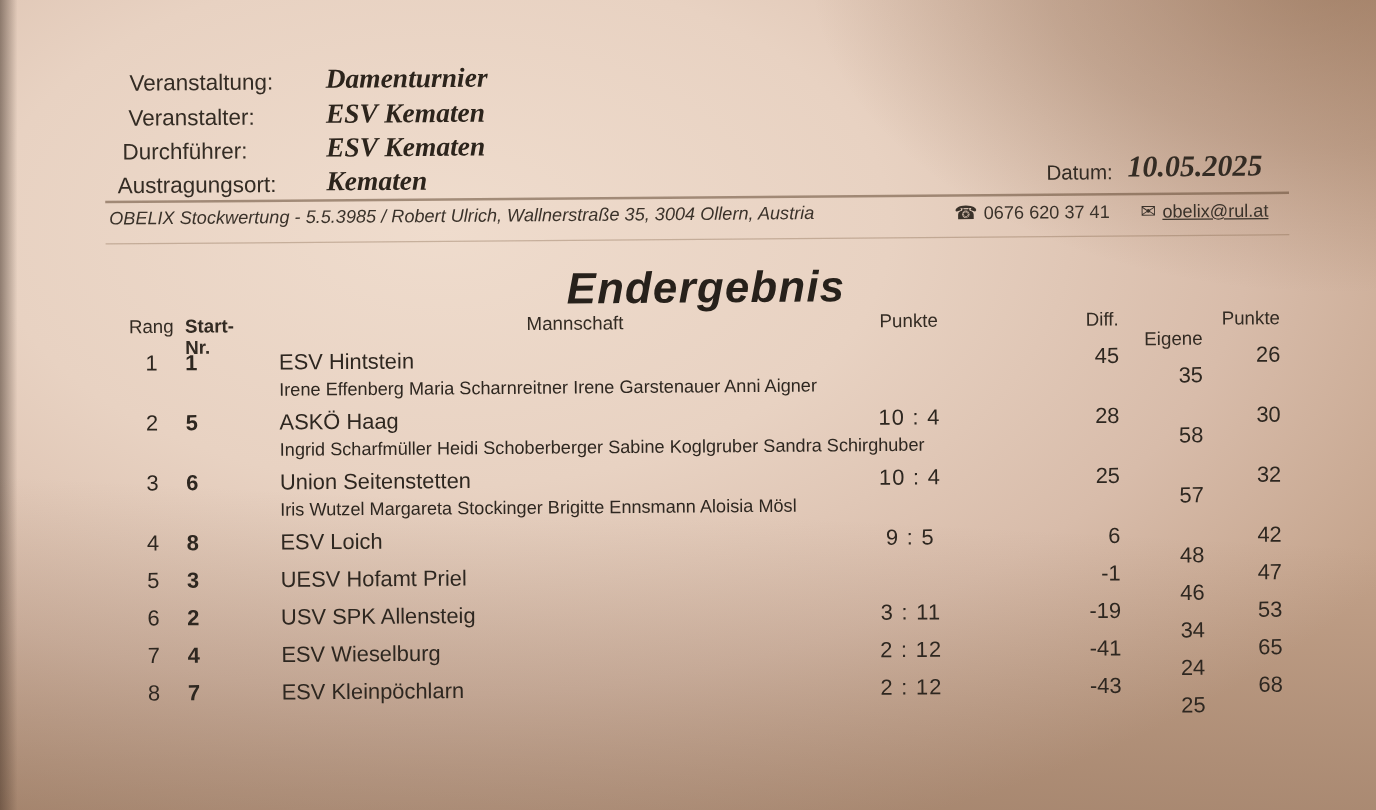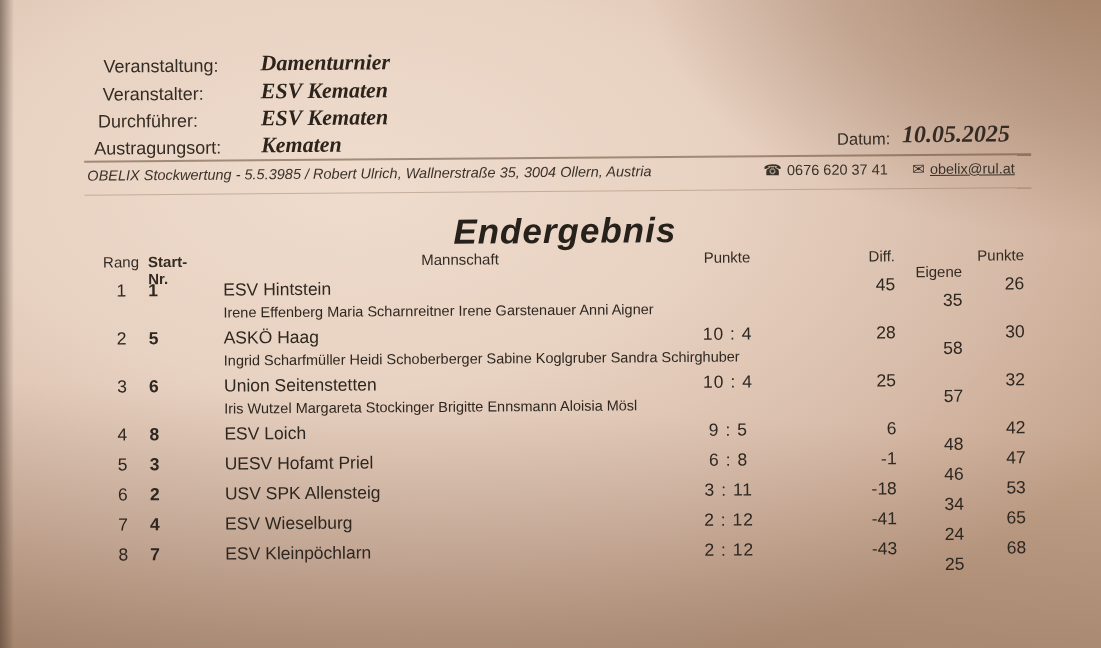--- a/index.html
+++ b/index.html
@@ -163,35 +163,34 @@
           <span class="c-gegner">42</span>
         </div>
 
       </div>
 
       <div class="trow">
         <div class="main">
           <span class="c-rang">5</span>
           <span class="c-start">3</span>
           <span class="c-team">UESV Hofamt Priel</span>
-          <span class="c-punkte">6 : 8</span>
           <span class="c-diff">-1</span>
           <span class="c-eigene">46</span>
           <span class="c-gegner">47</span>
         </div>
 
       </div>
 
       <div class="trow">
         <div class="main">
           <span class="c-rang">6</span>
           <span class="c-start">2</span>
           <span class="c-team">USV SPK Allensteig</span>
           <span class="c-punkte">3 : 11</span>
-          <span class="c-diff">-18</span>
+          <span class="c-diff">-19</span>
           <span class="c-eigene">34</span>
           <span class="c-gegner">53</span>
         </div>
 
       </div>
 
       <div class="trow">
         <div class="main">
           <span class="c-rang">7</span>
           <span class="c-start">4</span>

